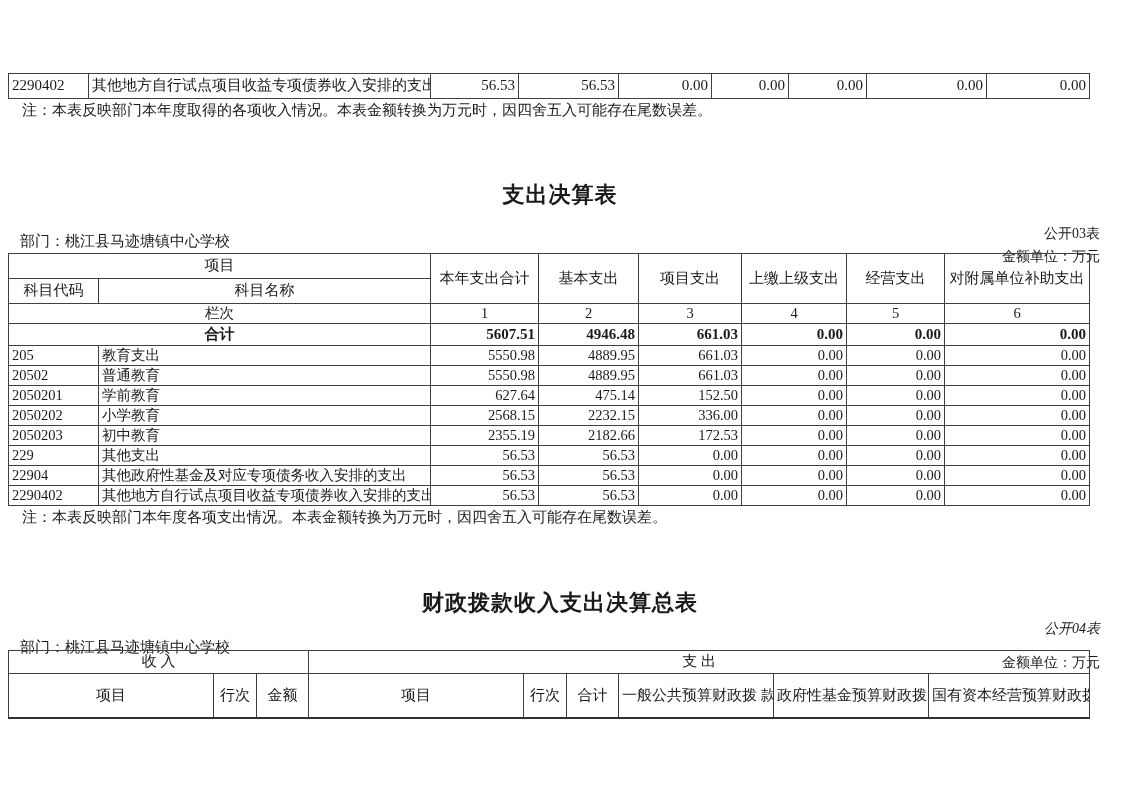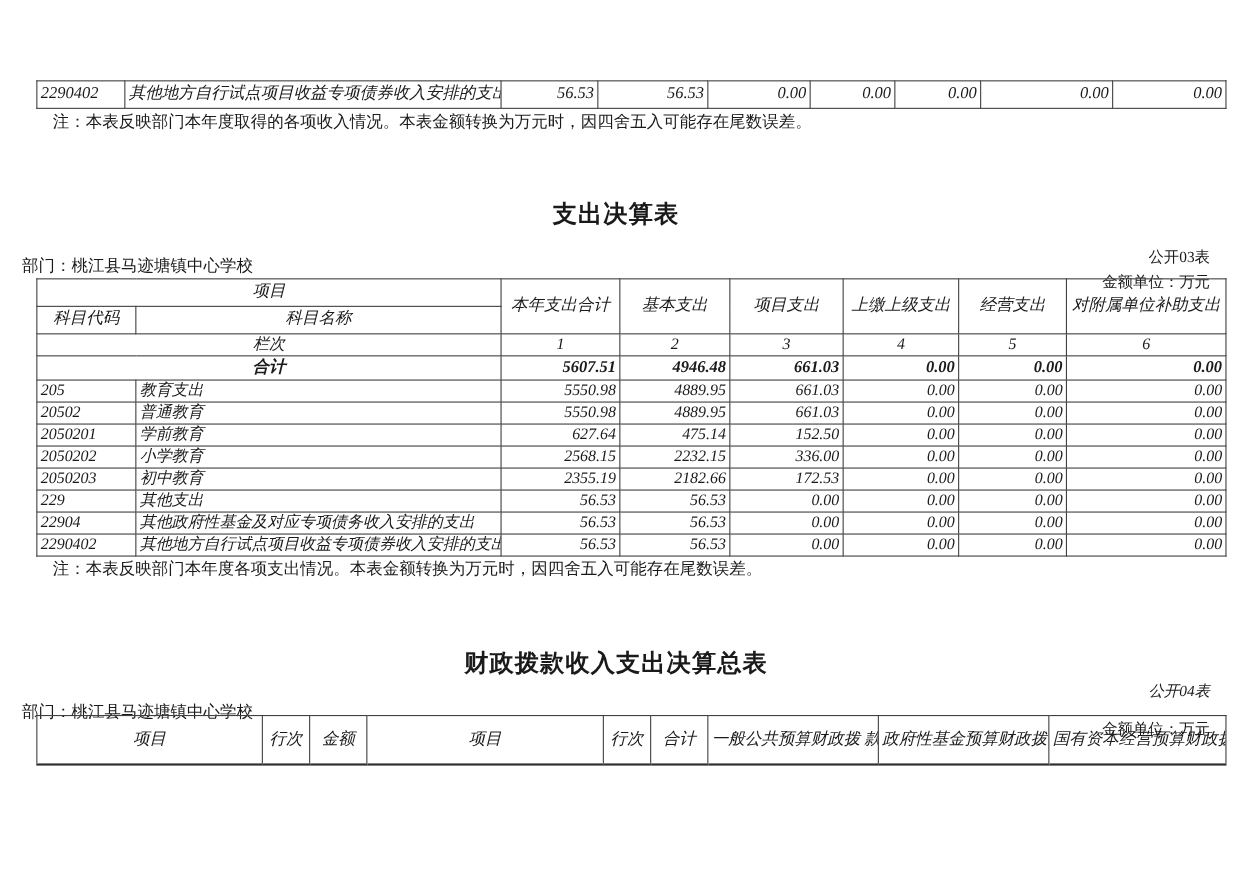--- a/index.html
+++ b/index.html
@@ -7,25 +7,24 @@
   body { font-family: "Liberation Serif", "DejaVu Serif", serif; color: #1a1a1a; }
   .page {
     position: relative;
     width: 1122px;
     height: 793px;
     background: #ffffff;
     overflow: hidden;
   }
   table.doc-table {
     position: absolute;
-    left: 33px;
+    left: 8px;
     width: 1081px;
     border-collapse: collapse;
     table-layout: fixed;
-    font-style: italic;
   }
   table.doc-table td {
     border: 1px solid #404040;
     font-size: 15px;
     line-height: 1.15;
     padding: 0 3px;
     overflow: hidden;
     white-space: nowrap;
     vertical-align: middle;
   }
@@ -35,21 +34,20 @@
   tr.bold-row td { font-weight: bold; }
   tr.h25 td { height: 25px; }
   tr.h23 td { height: 23px; }
   tr.h22 td { height: 22px; }
   tr.h20 td { height: 20px; font-size: 14.5px; }
   .note {
     position: absolute;
     left: 22px;
     font-size: 15px;
     white-space: nowrap;
-    margin-left: 26px;
   }
   .doc-title {
     position: absolute;
     left: 20px;
     width: 1080px;
     text-align: center;
     font-size: 22px;
     font-weight: bold;
     letter-spacing: 1px;
   }
@@ -258,20 +256,24 @@
         <col style="width:43px">
         <col style="width:52px">
         <col style="width:215px">
       <col style="width:43px">
         <col style="width:52px">
         <col style="width:155px">
         <col style="width:155px">
         <col style="width:161px">
     </colgroup>
     <tbody>
+        <tr class="h23">
+      <td class="ctr" colspan="3">收 入</td>
+      <td class="ctr" colspan="6">支 出</td>
+    </tr>
     <tr class="summary-header">
       <td class="ctr" style="height:44px;">项目</td>
       <td class="ctr">行次</td>
       <td class="ctr">金额</td>
       <td class="ctr">项目</td>
       <td class="ctr">行次</td>
       <td class="ctr">合计</td>
       <td class="wrap2">一般公共预算财政拨
 款</td>
       <td class="wrap2">政府性基金预算财政拨

